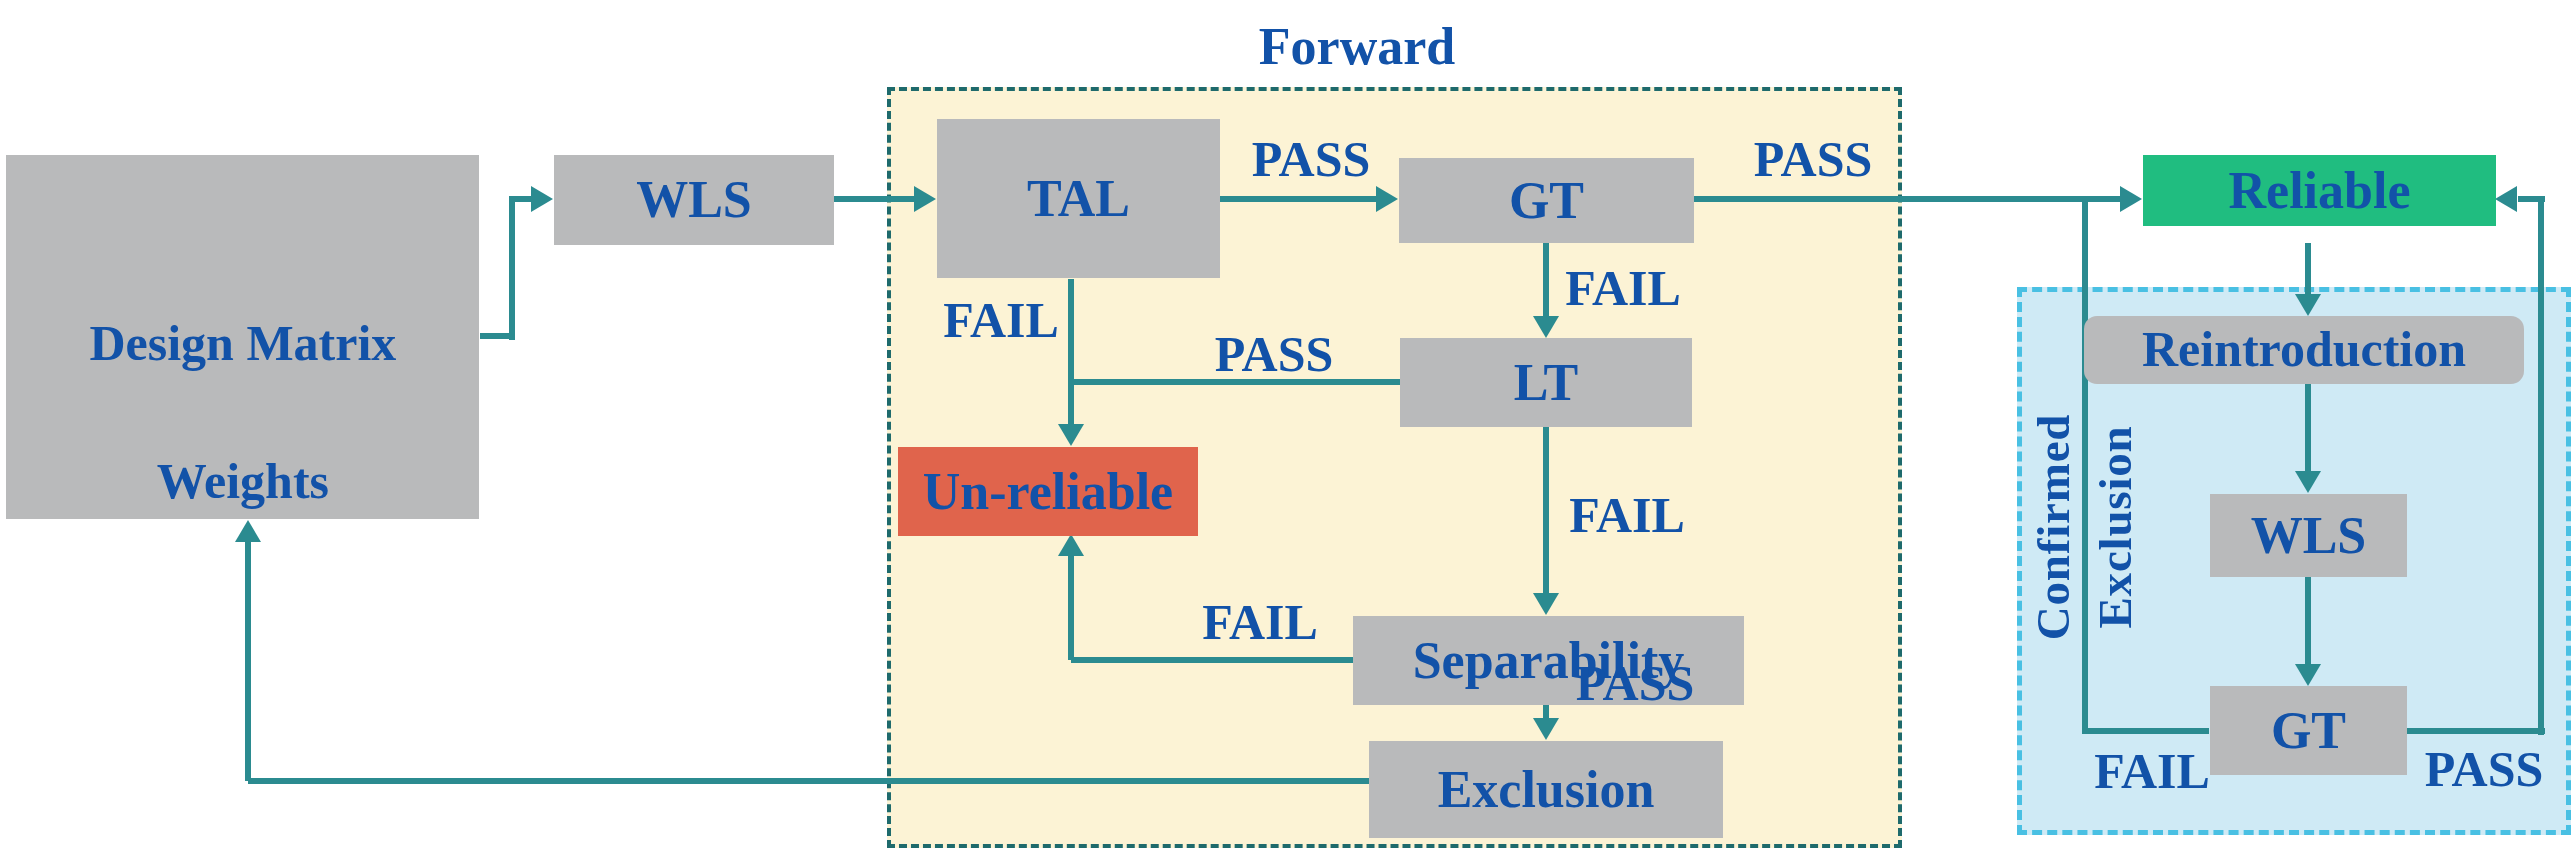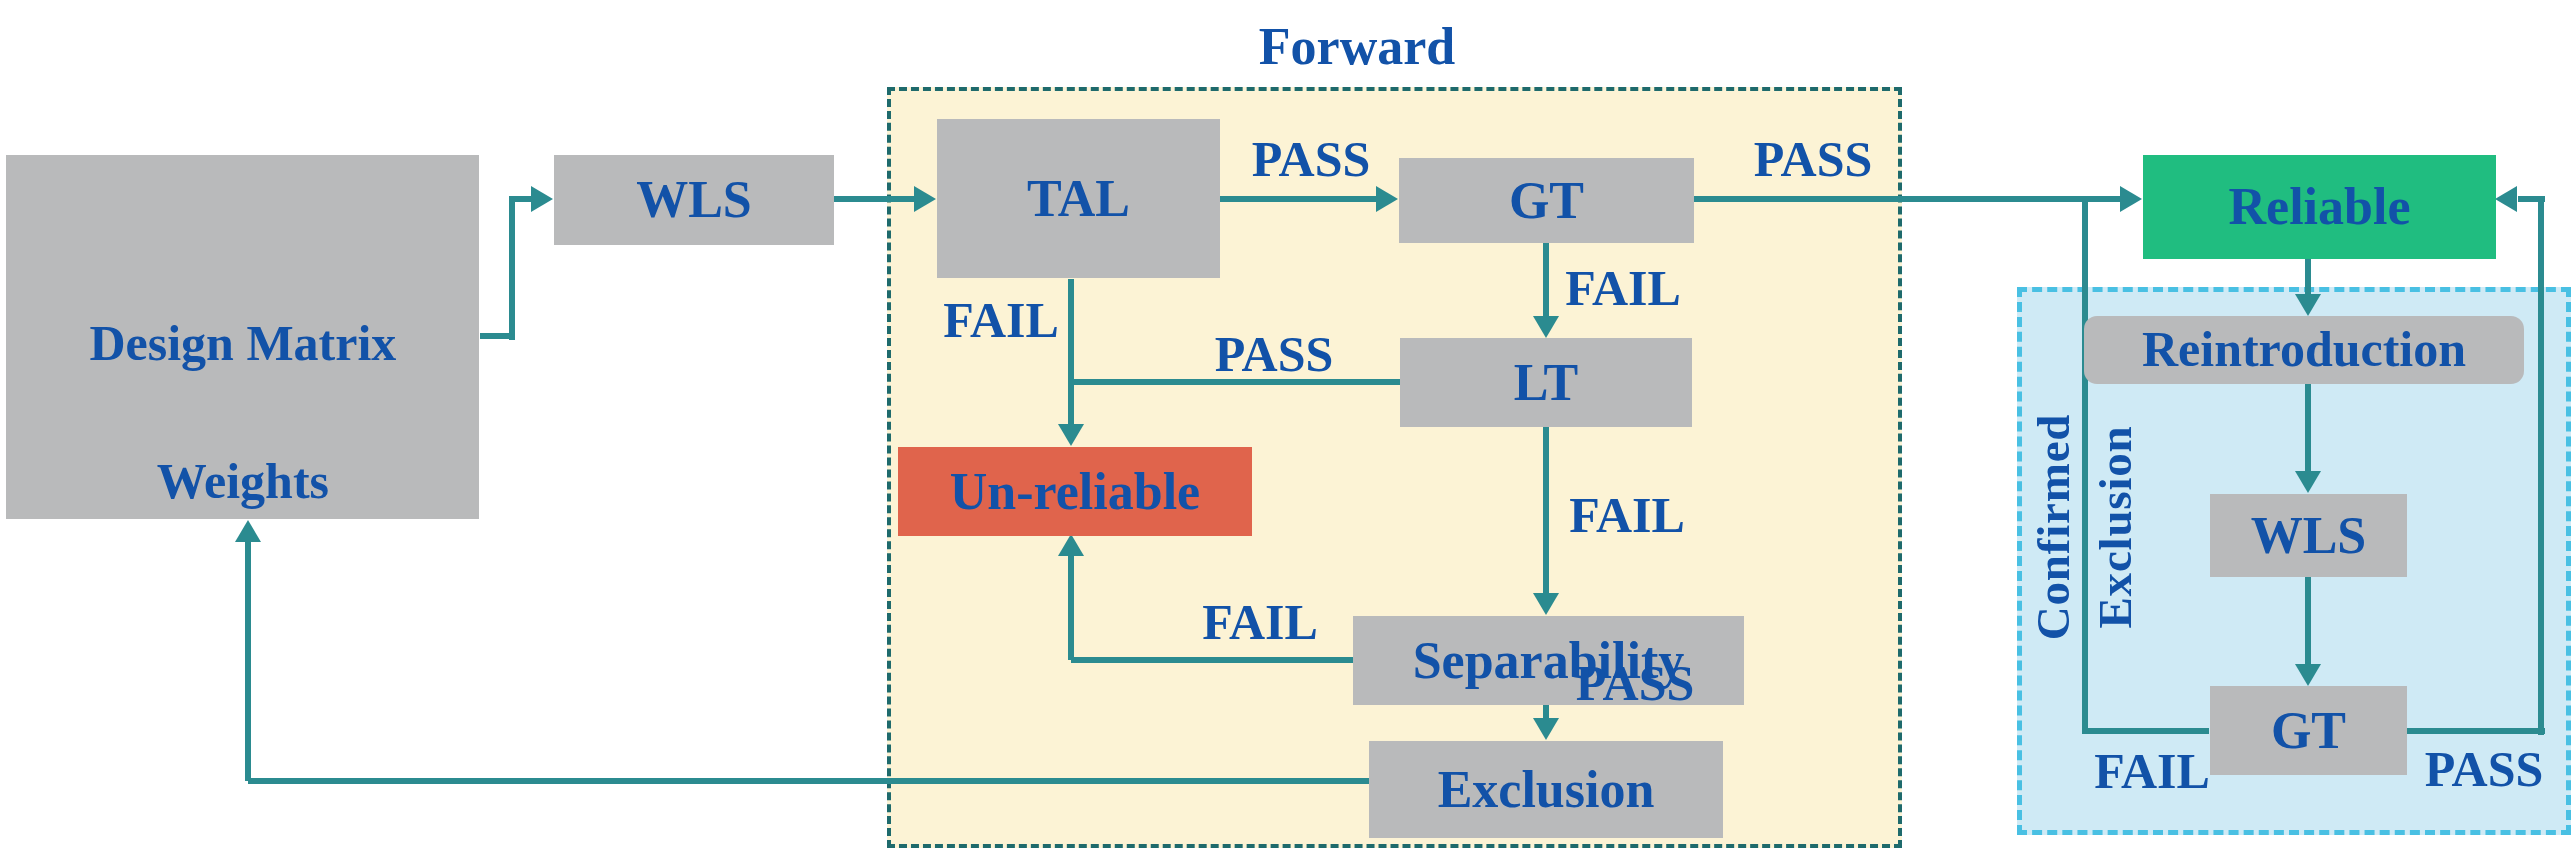--- a/index.html
+++ b/index.html
@@ -119,33 +119,33 @@
   </div>
 
   <div class="node" style="left:1399px;top:158px;width:295px;height:85px;">
     <span>GT</span>
   </div>
 
   <div class="node" style="left:1400px;top:338px;width:292px;height:89px;">
     <span>LT</span>
   </div>
 
-  <div class="node red" style="left:898px;top:447px;width:354px;height:89px;">
+  <div class="node red" style="left:898px;top:447px;width:300px;height:89px;">
     <span>Un-reliable</span>
   </div>
 
   <div class="node" style="left:1353px;top:616px;width:391px;height:89px;">
     <span>Separability</span>
   </div>
 
   <div class="node" style="left:1369px;top:741px;width:354px;height:97px;">
     <span>Exclusion</span>
   </div>
 
-  <div class="node green" style="left:2143px;top:155px;width:353px;height:104px;">
+  <div class="node green" style="left:2143px;top:155px;width:353px;height:71px;">
     <span>Reliable</span>
   </div>
 
   <div class="node" style="left:2084px;top:316px;width:440px;height:68px;font-size:50px;border-radius:13px;">
     <span>Reintroduction</span>
   </div>
 
   <div class="node" style="left:2210px;top:494px;width:197px;height:83px;">
     <span>WLS</span>
   </div>

